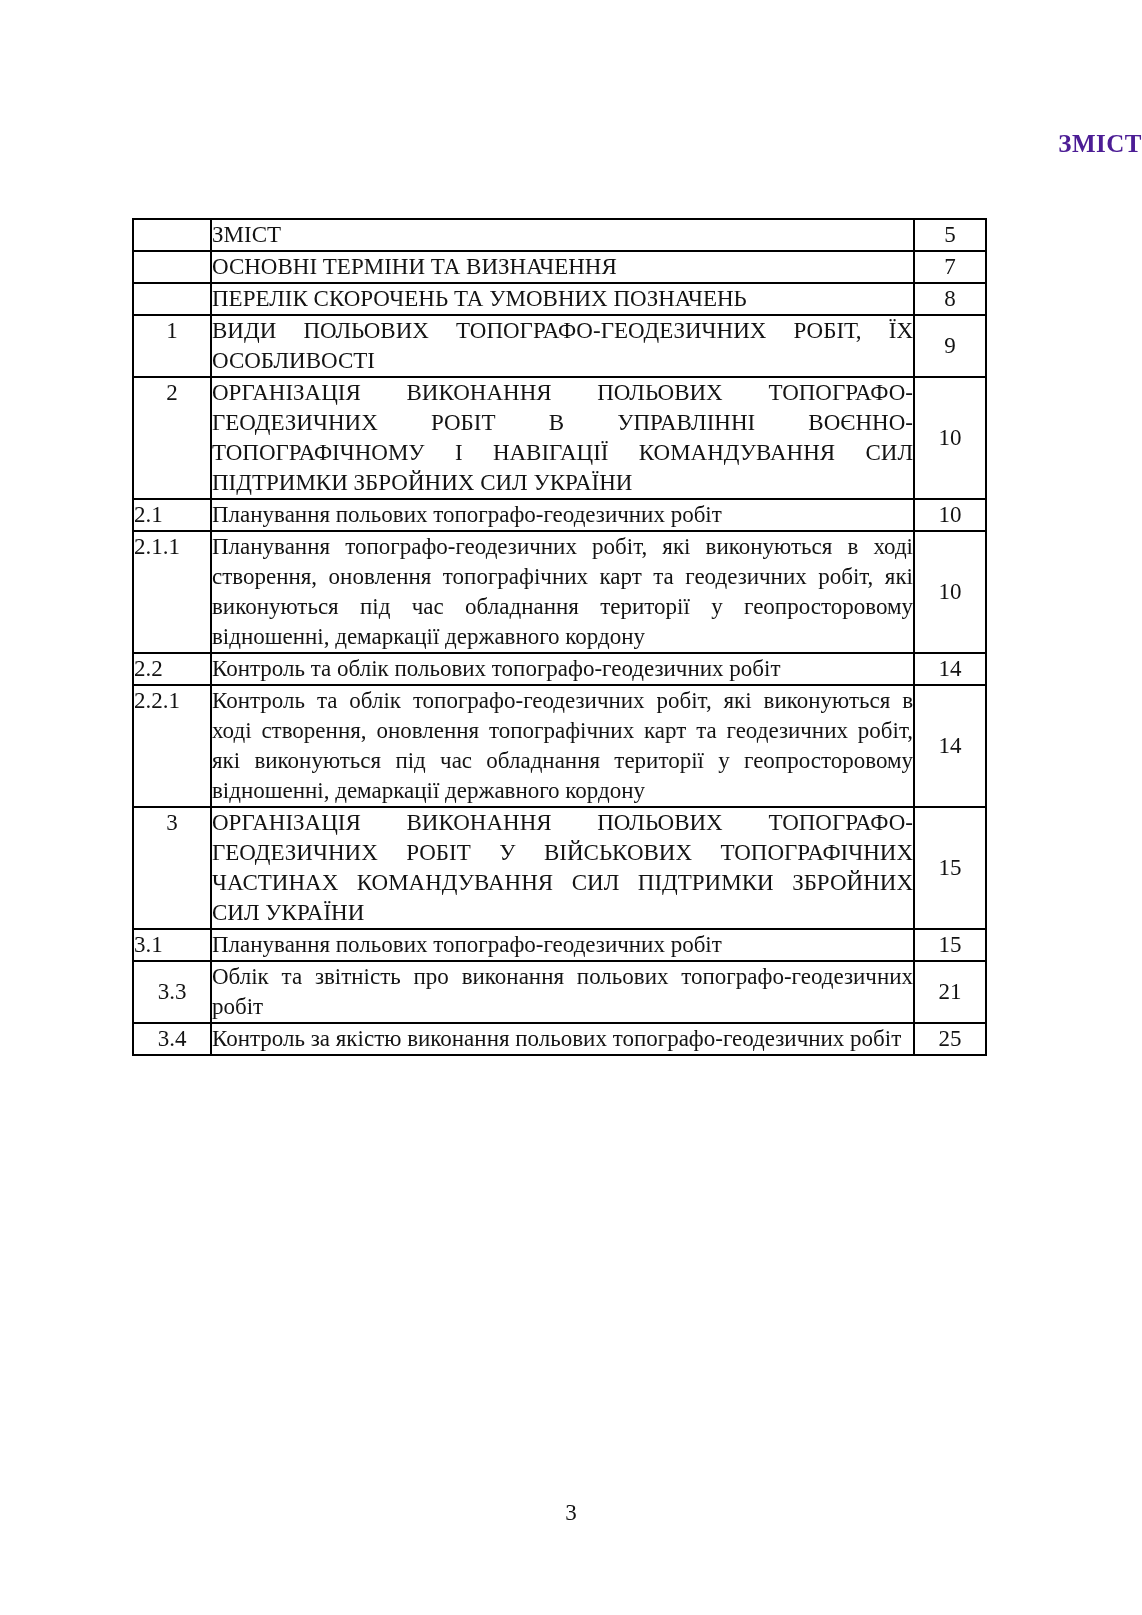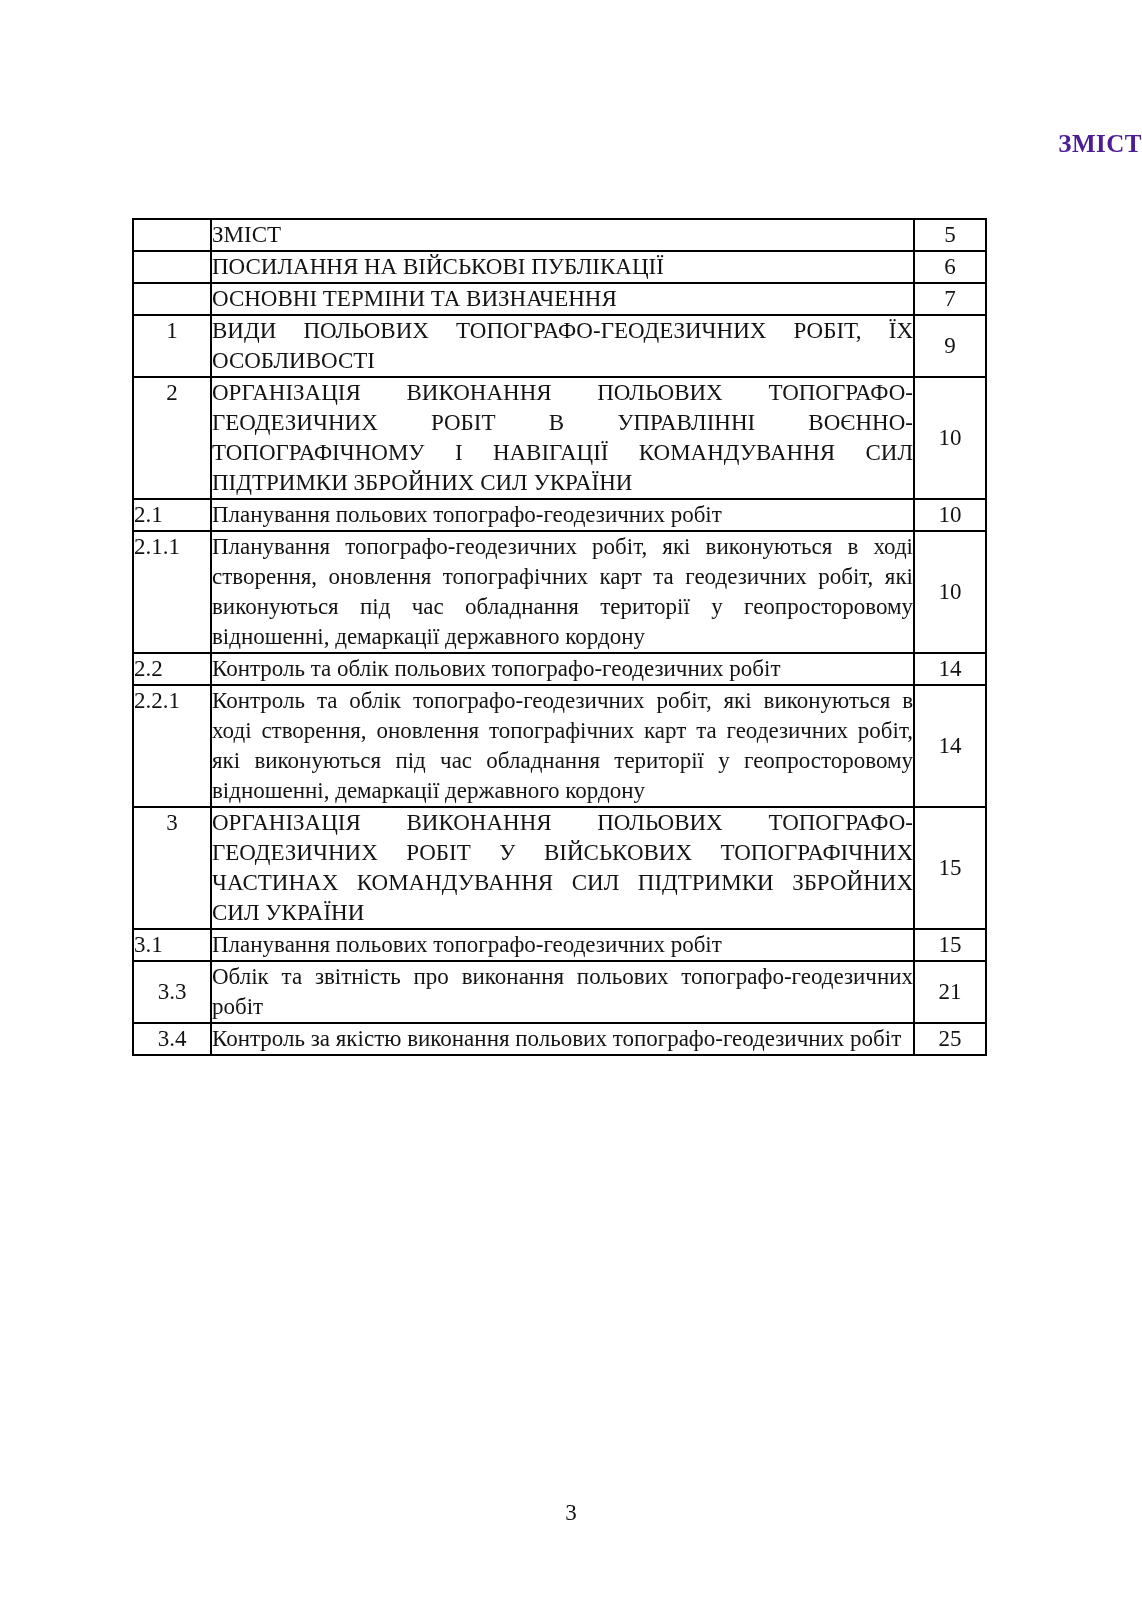--- a/index.html
+++ b/index.html
@@ -87,27 +87,27 @@
       <col class="c-page">
     </colgroup>
     <tbody>
         <tr>
     <td class="cell-num"></td>
     <td class="cell-title">ЗМІСТ</td>
     <td class="cell-page">5</td>
   </tr>
         <tr>
     <td class="cell-num"></td>
-    <td class="cell-title">ПОСИЛАННЯ НА ВІЙСЬКОВІ ПУБЛІКАЦІЇ</td>
-    <td class="cell-page">6</td>
+    <td class="cell-title">ОСНОВНІ ТЕРМІНИ ТА ВИЗНАЧЕННЯ</td>
+    <td class="cell-page">7</td>
   </tr>
         <tr>
     <td class="cell-num"></td>
-    <td class="cell-title">ОСНОВНІ ТЕРМІНИ ТА ВИЗНАЧЕННЯ</td>
-    <td class="cell-page">7</td>
+    <td class="cell-title">ПЕРЕЛІК СКОРОЧЕНЬ ТА УМОВНИХ ПОЗНАЧЕНЬ</td>
+    <td class="cell-page">8</td>
   </tr>
         <tr>
     <td class="cell-num num-center">1</td>
     <td class="cell-title">ВИДИ ПОЛЬОВИХ ТОПОГРАФО-ГЕОДЕЗИЧНИХ РОБІТ, ЇХ ОСОБЛИВОСТІ</td>
     <td class="cell-page">9</td>
   </tr>
         <tr>
     <td class="cell-num num-center">2</td>
     <td class="cell-title">ОРГАНІЗАЦІЯ ВИКОНАННЯ ПОЛЬОВИХ ТОПОГРАФО-ГЕОДЕЗИЧНИХ РОБІТ В УПРАВЛІННІ ВОЄННО-ТОПОГРАФІЧНОМУ І НАВІГАЦІЇ КОМАНДУВАННЯ СИЛ ПІДТРИМКИ ЗБРОЙНИХ СИЛ УКРАЇНИ</td>
     <td class="cell-page">10</td>

